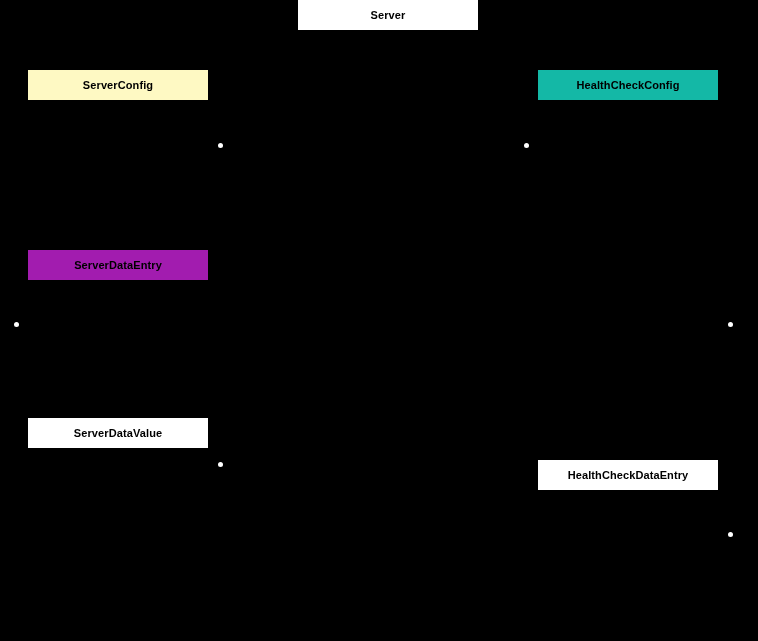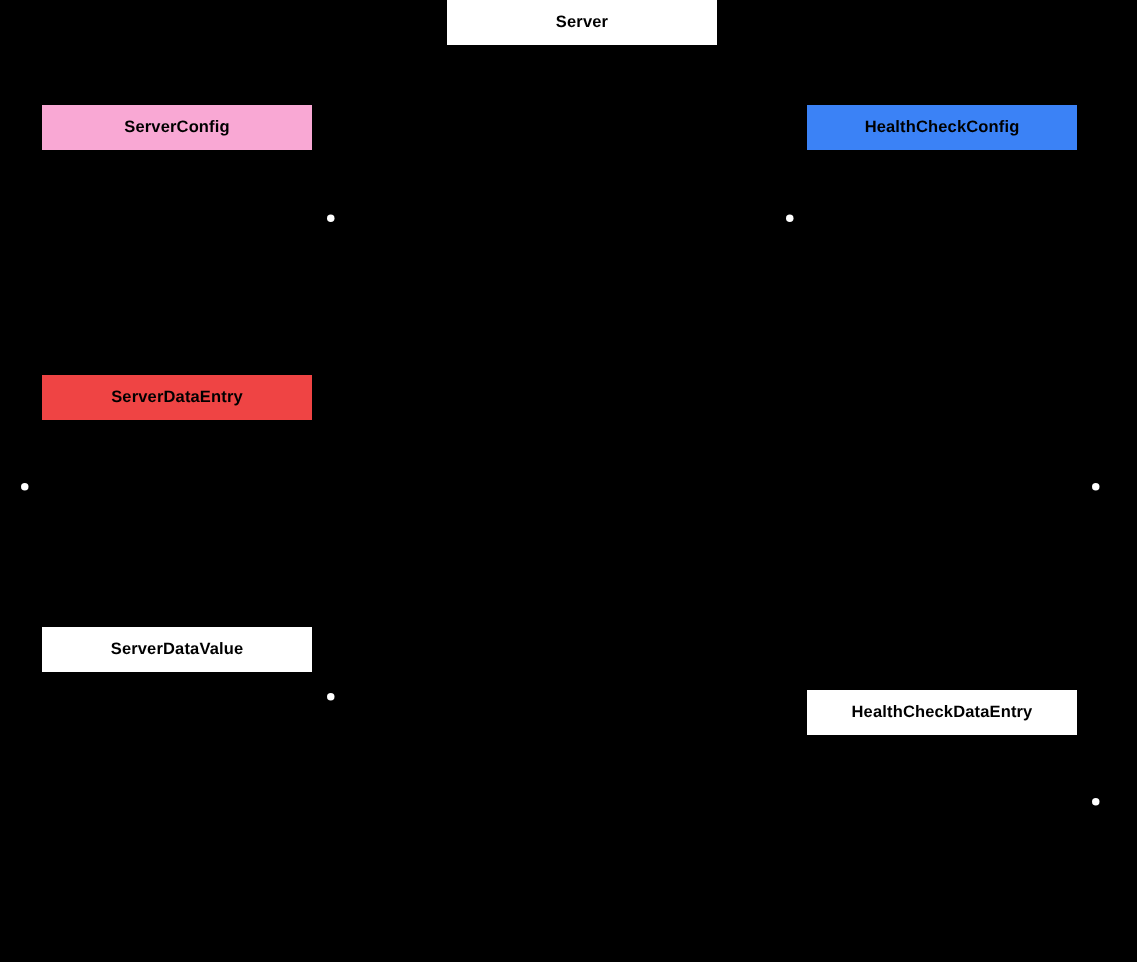--- a/index.html
+++ b/index.html
@@ -45,27 +45,27 @@
   }
 </style>
 </head>
 <body>
 
 <div id="diagram-canvas" style="width: 758px; height: 641px; background: rgb(0, 0, 0);">
 
 <div class="node-box" style="left: 298px; top: 0px; width: 180px; height: 30px; background: rgb(255, 255, 255); color: rgb(0, 0, 0);">
       <span class="node-label">Server</span>
     </div>
-    <div class="node-box" style="left: 28px; top: 70px; width: 180px; height: 30px; background: #f9a8d4; color: rgb(0, 0, 0);">
+    <div class="node-box" style="left: 28px; top: 70px; width: 180px; height: 30px; background: #fef9c3; color: rgb(0, 0, 0);">
       <span class="node-label">ServerConfig</span>
     </div>
-    <div class="node-box" style="left: 538px; top: 70px; width: 180px; height: 30px; background: #3b82f6; color: rgb(0, 0, 0);">
+    <div class="node-box" style="left: 538px; top: 70px; width: 180px; height: 30px; background: #14b8a6; color: rgb(0, 0, 0);">
       <span class="node-label">HealthCheckConfig</span>
     </div>
-    <div class="node-box" style="left: 28px; top: 250px; width: 180px; height: 30px; background: #ef4444; color: rgb(0, 0, 0);">
+    <div class="node-box" style="left: 28px; top: 250px; width: 180px; height: 30px; background: #a21caf; color: rgb(0, 0, 0);">
       <span class="node-label">ServerDataEntry</span>
     </div>
     <div class="node-box" style="left: 28px; top: 390px; width: 180px; height: 30px; background: rgb(255, 255, 255); color: rgb(0, 0, 0); margin-top: 28px;">
       <span class="node-label">ServerDataValue</span>
     </div>
     <div class="node-box" style="left: 538px; top: 460px; width: 180px; height: 30px; background: rgb(255, 255, 255); color: rgb(0, 0, 0);">
       <span class="node-label">HealthCheckDataEntry</span>
     </div>
     <div class="edge-dot" style="left: 218px; top: 143px; width: 5px; height: 5px; background: rgb(255, 255, 255);"></div>
     <div class="edge-dot" style="left: 524px; top: 143px; width: 5px; height: 5px; background: rgb(255, 255, 255);"></div>

